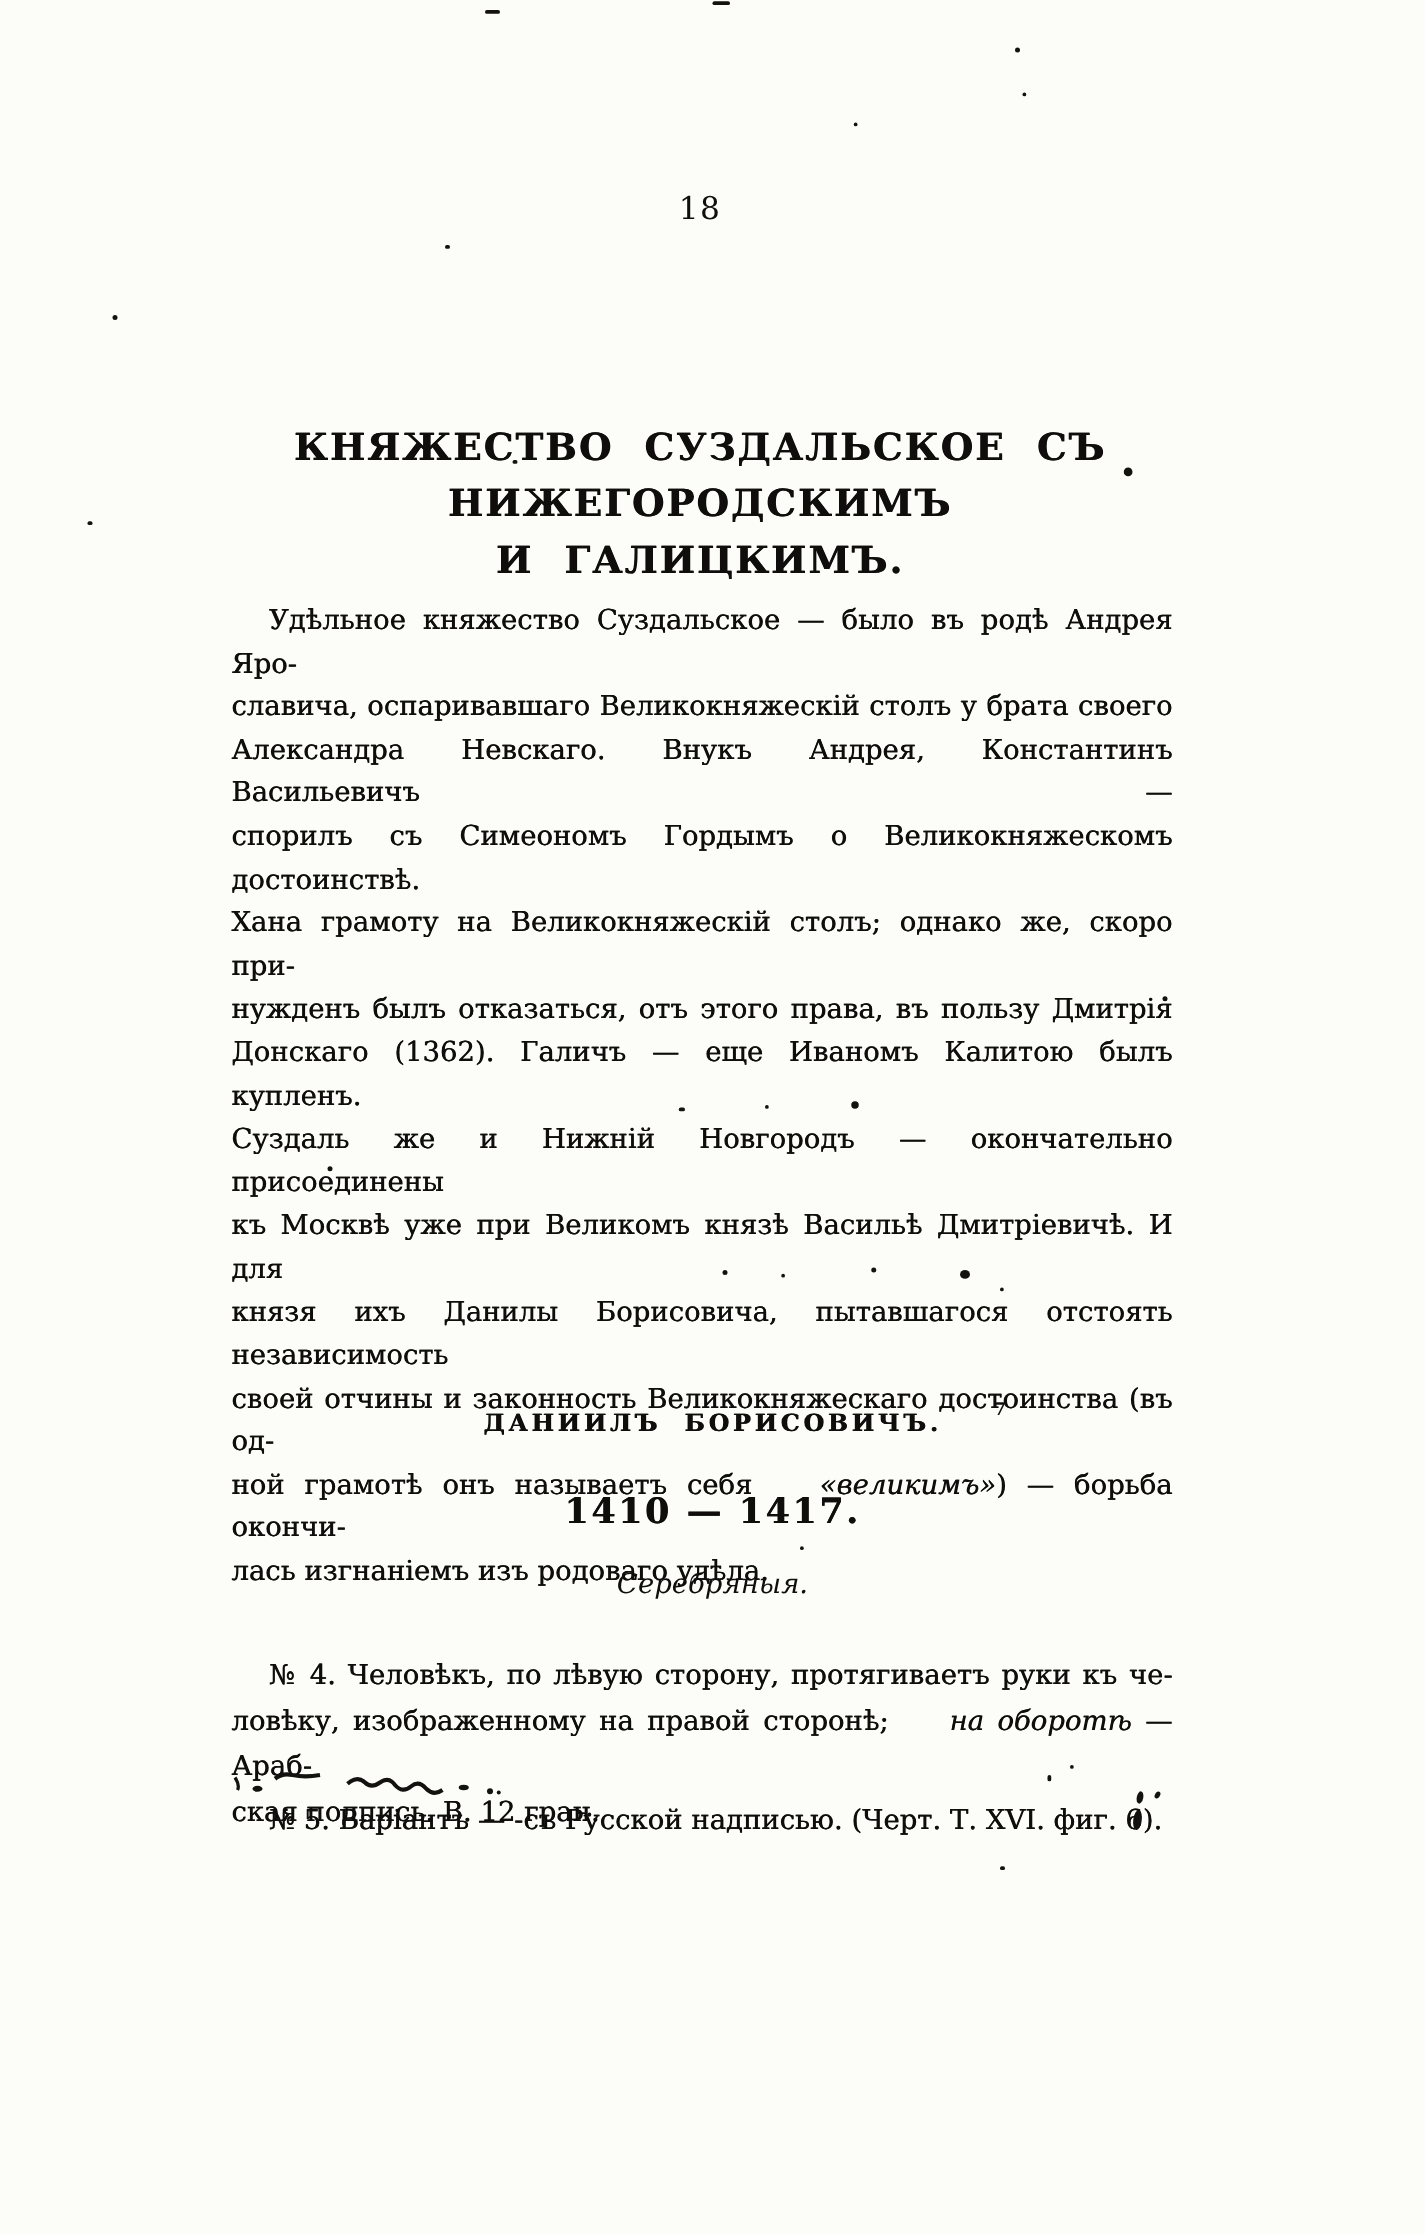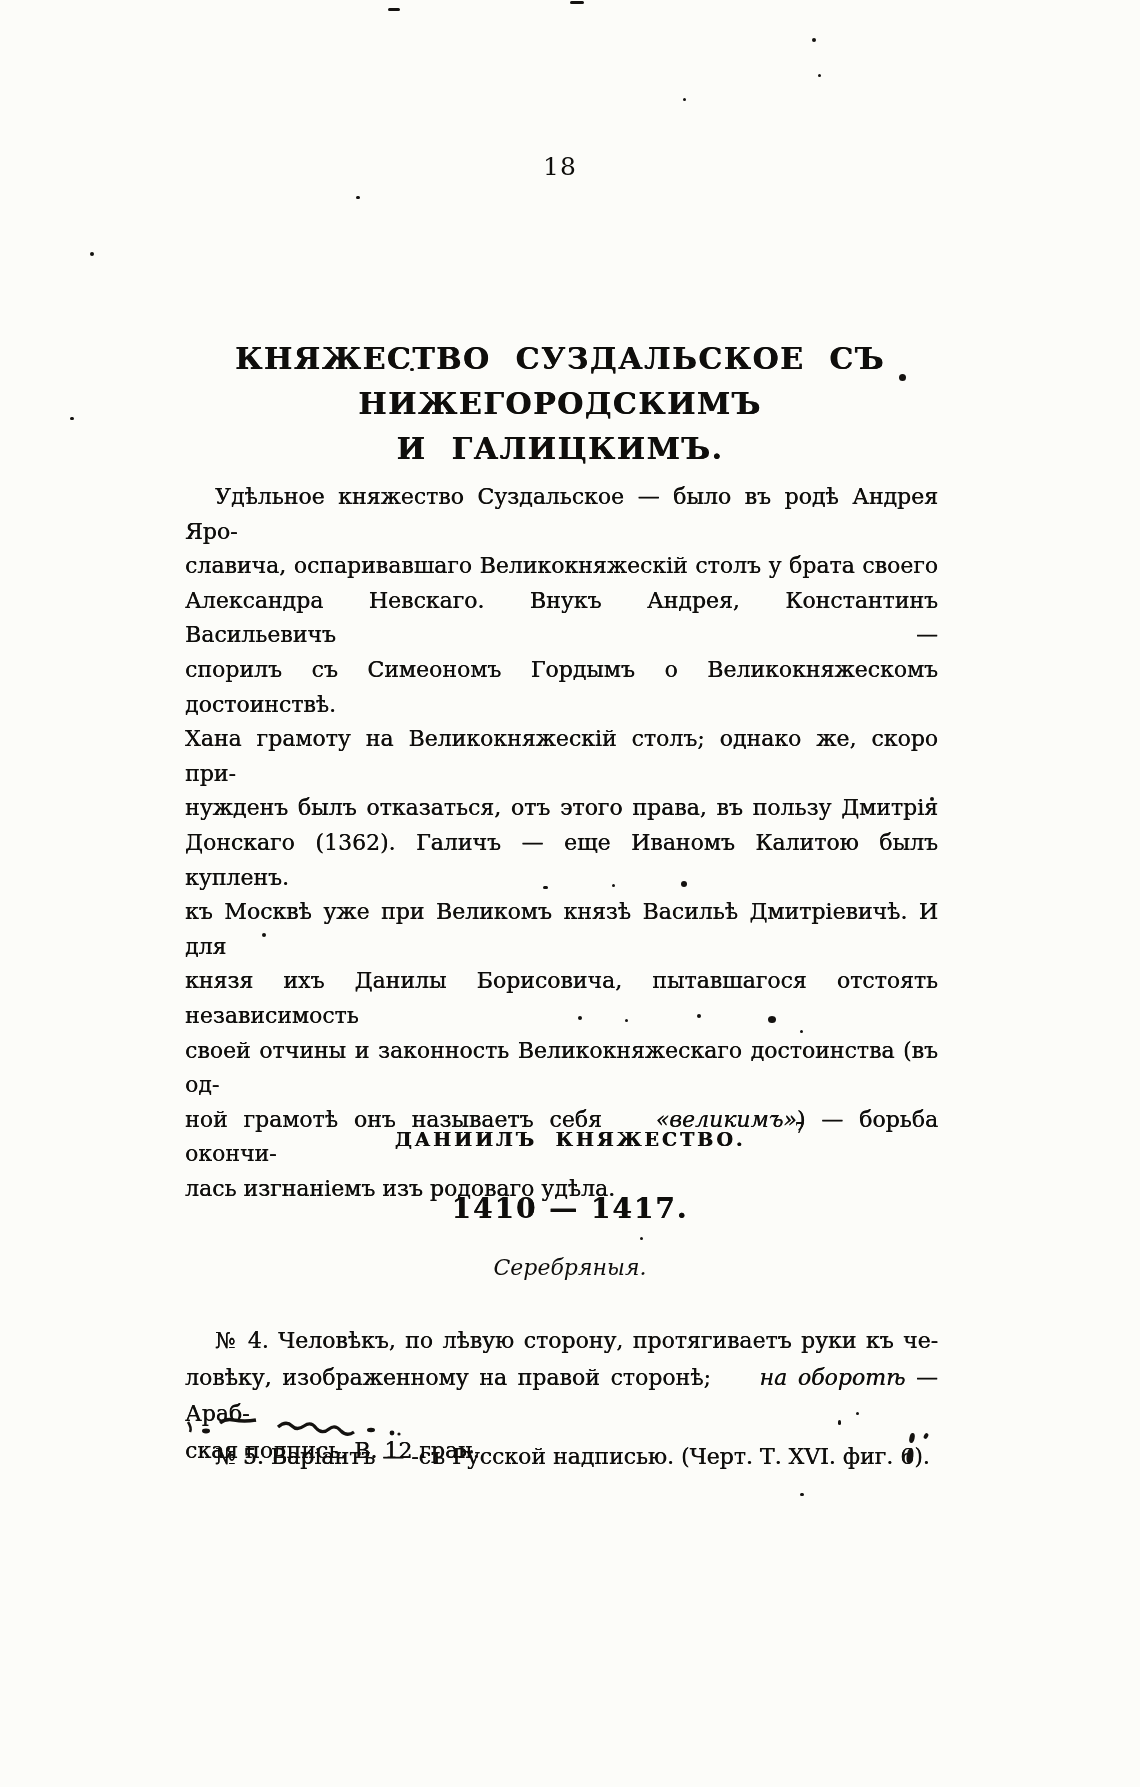--- a/index.html
+++ b/index.html
@@ -70,28 +70,29 @@
   </div>
 
   <div class="body-text intro">
       <div class="tline first"><span>Удѣльное княжество Суздальское — было въ родѣ Андрея Яро-</span></div>
       <div class="tline"><span>славича, оспаривавшаго Великокняжескій столъ у брата своего</span></div>
       <div class="tline"><span>Александра Невскаго. Внукъ Андрея, Константинъ Васильевичъ —</span></div>
       <div class="tline"><span>спорилъ съ Симеономъ Гордымъ о Великокняжескомъ достоинствѣ.</span></div>
       <div class="tline"><span>Хана грамоту на Великокняжескій столъ; однако же, скоро при-</span></div>
       <div class="tline"><span>нужденъ былъ отказаться, отъ этого права, въ пользу Дмитрія</span></div>
       <div class="tline"><span>Донскаго (1362). Галичъ — еще Иваномъ Калитою былъ купленъ.</span></div>
+      <div class="tline"><span>Суздаль же и Нижній Новгородъ — окончательно присоединены</span></div>
       <div class="tline"><span>къ Москвѣ уже при Великомъ князѣ Васильѣ Дмитріевичѣ. И для</span></div>
       <div class="tline"><span>князя ихъ Данилы Борисовича, пытавшагося отстоять независимость</span></div>
       <div class="tline"><span>своей отчины и законность Великокняжескаго достоинства (въ од-</span></div>
       <div class="tline"><span>ной грамотѣ онъ называетъ себя </span><em>«великимъ»</em><span>) — борьба окончи-</span></div>
       <div class="tline lastline"><span>лась изгнаніемъ изъ родоваго удѣла.</span></div>
     </div>
 
-  <div class="section-title">ДАНИИЛЪ КНЯЖЕСТВО.</div>
+  <div class="section-title">ДАНИИЛЪ БОРИСОВИЧЪ.</div>
 
   <div class="margin-mark">7</div>
 
   <div class="years">1410 — 1417.</div>
 
   <div class="material">Серебряныя.</div>
 
   <div class="body-text entry entry4">
       <div class="tline first"><span>№ 4. Человѣкъ, по лѣвую сторону, протягиваетъ руки къ че-</span></div>
       <div class="tline"><span>ловѣку, изображенному на правой сторонѣ; </span><em>на оборотѣ</em><span> — Араб-</span></div>

